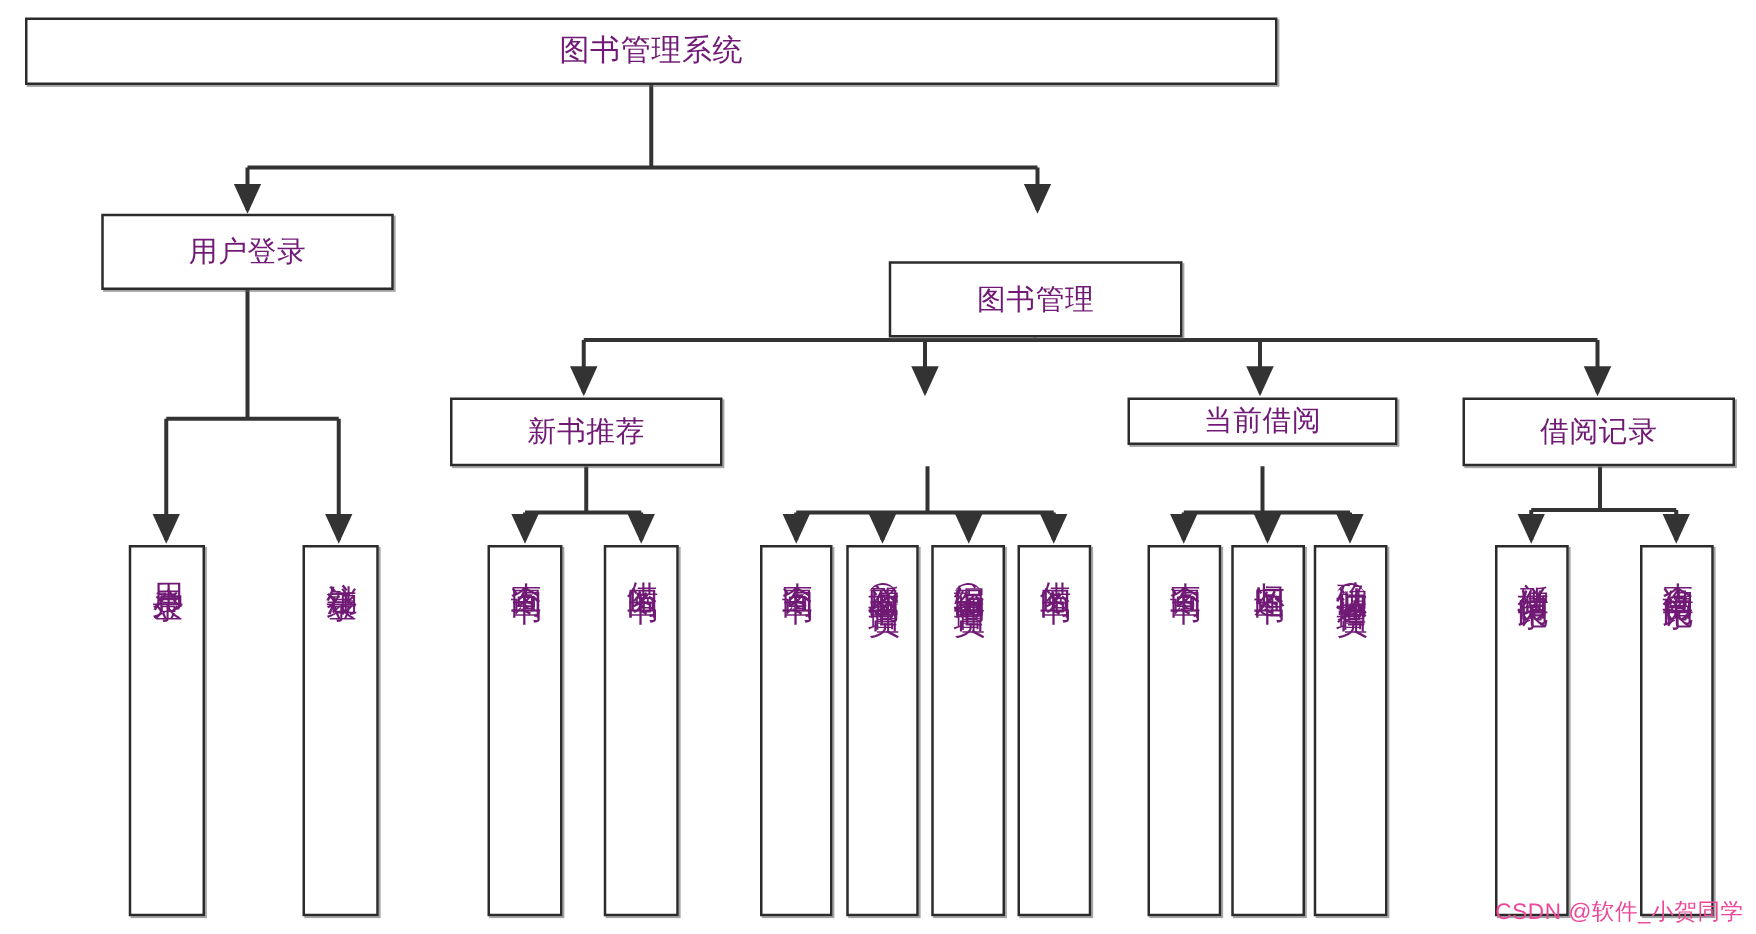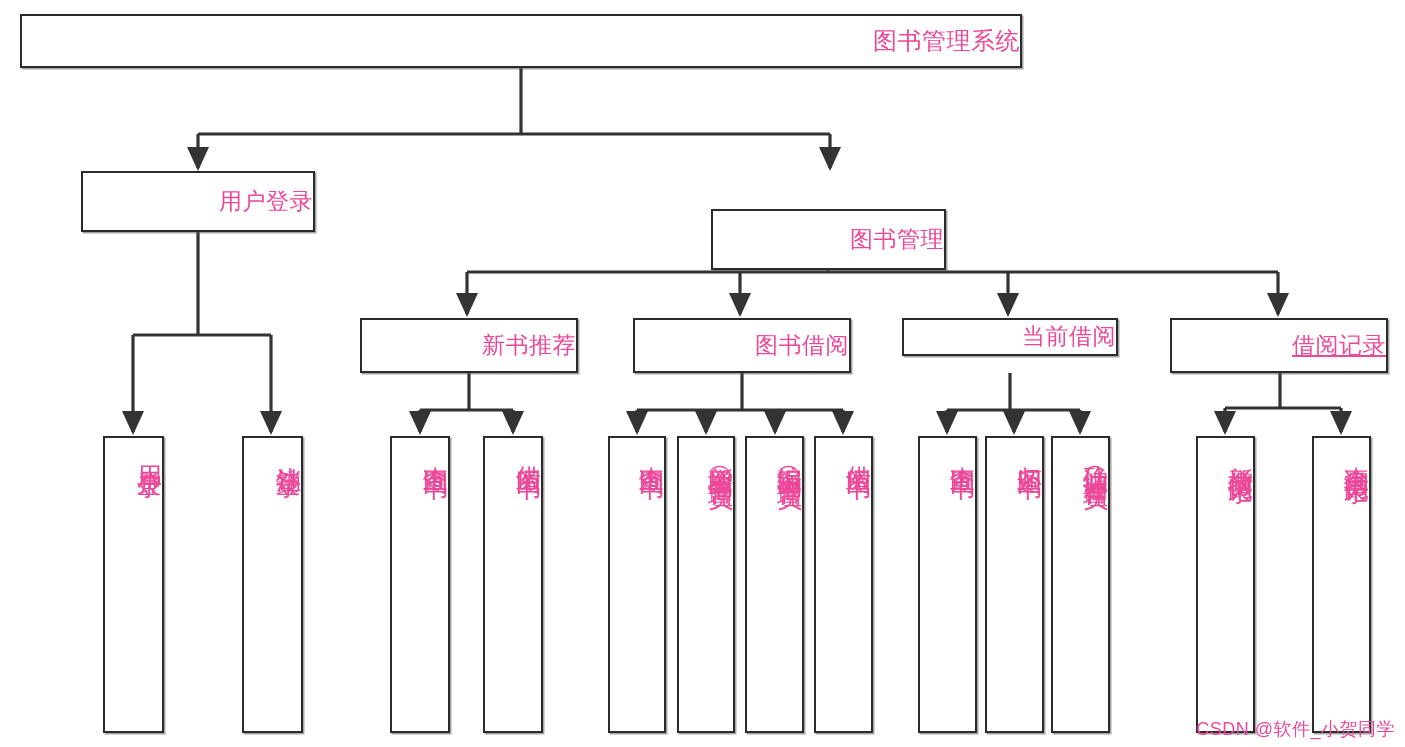--- a/index.html
+++ b/index.html
@@ -26,22 +26,22 @@
     height: 747px;
     pointer-events: none;
   }
   .node {
     position: absolute;
     box-sizing: border-box;
     background: #ffffff;
     border: 2px solid #2b2b2b;
     display: flex;
     align-items: center;
-    justify-content: flex-end;
-    color: #ec4899;
+    justify-content: center;
+    color: #701a75;
     box-shadow: 1.5px 1.5px 0 rgba(90,90,90,0.55);
   }
   .node .label {
     display: block;
     text-align: center;
     line-height: 1.12;
     letter-spacing: 0.5px;
   }
   
   .node.h .label {
@@ -138,27 +138,24 @@
   <div class="node h" style="left:81px; top:171px; width:234px; height:61px;">
     <span class="label">用户登录</span>
   </div>
   <div class="node h" style="left:711px; top:171px; width:235px; height:61px;margin-top:38px;">
     <span class="label">图书管理</span>
   </div>
 
   <div class="node h" style="left:360px; top:318px; width:218px; height:55px;">
     <span class="label">新书推荐</span>
   </div>
-  <div class="node h" style="left:633px; top:318px; width:218px; height:55px;">
-    <span class="label">图书借阅</span>
-  </div>
   <div class="node h" style="left:902px; top:318px; width:216px; height:38px;">
     <span class="label">当前借阅</span>
   </div>
-  <div class="node h" style="left:1170px; top:318px; width:218px; height:55px;text-decoration:underline;">
+  <div class="node h" style="left:1170px; top:318px; width:218px; height:55px;">
     <span class="label">借阅记录</span>
   </div>
 
   <div class="node v" style="left:103px; top:436px; width:61px; height:297px;">
     <span class="label">用户登录</span>
   </div>
   <div class="node v" style="left:242px; top:436px; width:61px; height:297px;">
     <span class="label">注销登录</span>
   </div>
 

